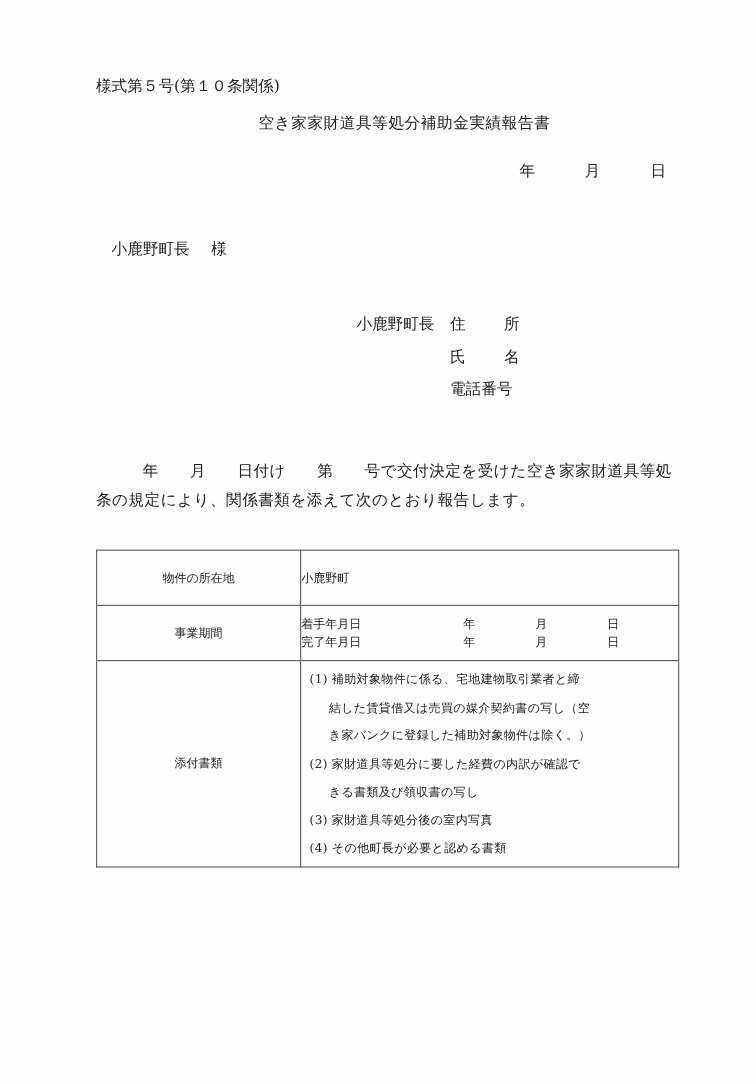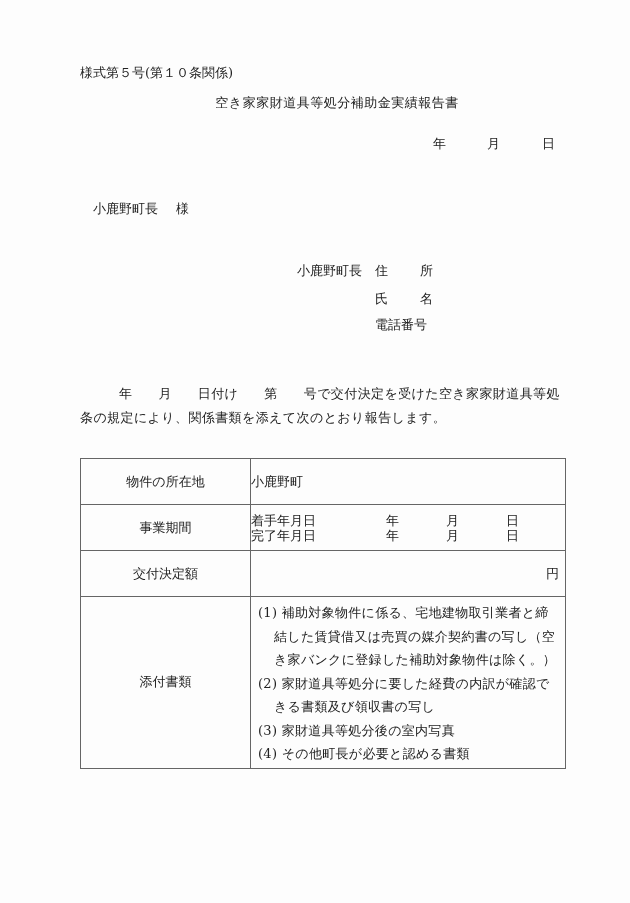--- a/index.html
+++ b/index.html
@@ -2,36 +2,36 @@
 <html><head>
 <meta charset="utf-8">
 <style>
   html, body { margin: 0; padding: 0; }
   body {
     width: 630px; height: 903px; background: #fdfdfd; position: relative; overflow: hidden;
     font-family: "DejaVu Serif", "Liberation Serif", serif; color: #222; font-size: 13px;
   }
   .abs { position: absolute; white-space: nowrap; line-height: 1; }
   .form-no { left: 80px; top: 66px; }
-  .title { left: 0; width: 630px; text-align: center; top: 97px; padding-left: 44px; box-sizing: border-box; letter-spacing: 0.5px; font-family: Liberation Mono, monospace; }
+  .title { left: 0; width: 630px; text-align: center; top: 97px; padding-left: 44px; box-sizing: border-box; letter-spacing: 0.5px; }
   .date-row { top: 137px; left: 430px; width: 130px; }
   .date-row span { position: absolute; top: 0; }
   .addressee { left: 93px; top: 202px; }
   .addressee .sama { margin-left: 18px; }
   .applicant-label { left: 297px; top: 264px; }
   .field { left: 375px; width: 58px; display: flex; justify-content: space-between; }
   .f1 { top: 264px; } .f2 { top: 292px; } .f3 { top: 318px; }
   .body-text { left: 80px; top: 382px; width: 490px; white-space: normal; line-height: 23.5px; letter-spacing: 0.4px; }
   .body-text .line { display: block; white-space: nowrap; }
   .l1 .gap { display: inline-block; }
   table.info {
     position: absolute; left: 80px; top: 458px; width: 486px; border-collapse: collapse;
     table-layout: fixed;
   }
-  table.info td { border: 1.5px solid #666; padding: 0; font-size: 13px; vertical-align: middle; }
+  table.info td { border: 1.5px solid #666; padding: 0; font-size: 10px; vertical-align: middle; }
   td.lbl { width: 169px; text-align: center; }
   td.val { padding-left: 7px; }
   .r48 { height: 46px; }
   .yen { text-align: right; padding-right: 6px !important; }
   .period-line { display: flex; line-height: 15px; }
   .period-line span:first-child { width: 135px; }
   .period-line .u { width: 60px; }
   .docs { padding: 4px 6px 2px 7px !important; line-height: 23.5px; letter-spacing: 0.3px; }
   .docs div { white-space: nowrap; }
   .docs .cont { padding-left: 16px; }
@@ -87,24 +87,20 @@
         <span>日</span>
       </div>
       <div class="period-line">
         <span>完了年月日</span>
         <span class="u">年</span>
         <span class="u">月</span>
         <span>日</span>
       </div>
     </td>
   </tr>
-  <tr class="r48">
-    <td class="lbl">交付決定額</td>
-    <td class="val yen">円</td>
-  </tr>
   <tr class="r-docs">
     <td class="lbl">添付書類</td>
     <td class="val docs">
       <div>(1) 補助対象物件に係る、宅地建物取引業者と締</div>
       <div class="cont">結した賃貸借又は売買の媒介契約書の写し（空</div>
       <div class="cont">き家バンクに登録した補助対象物件は除く。）</div>
       <div>(2) 家財道具等処分に要した経費の内訳が確認で</div>
       <div class="cont">きる書類及び領収書の写し</div>
       <div>(3) 家財道具等処分後の室内写真</div>
       <div>(4) その他町長が必要と認める書類</div>

